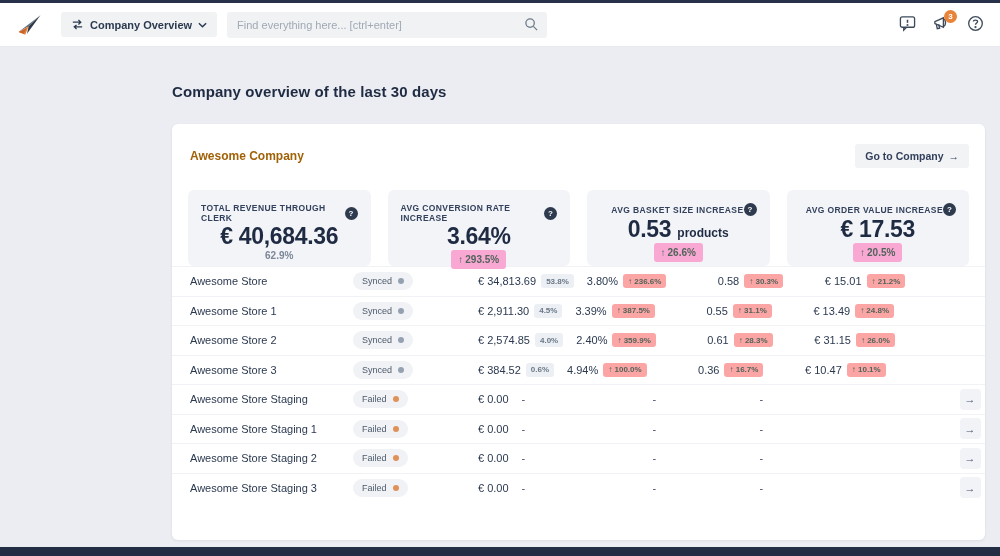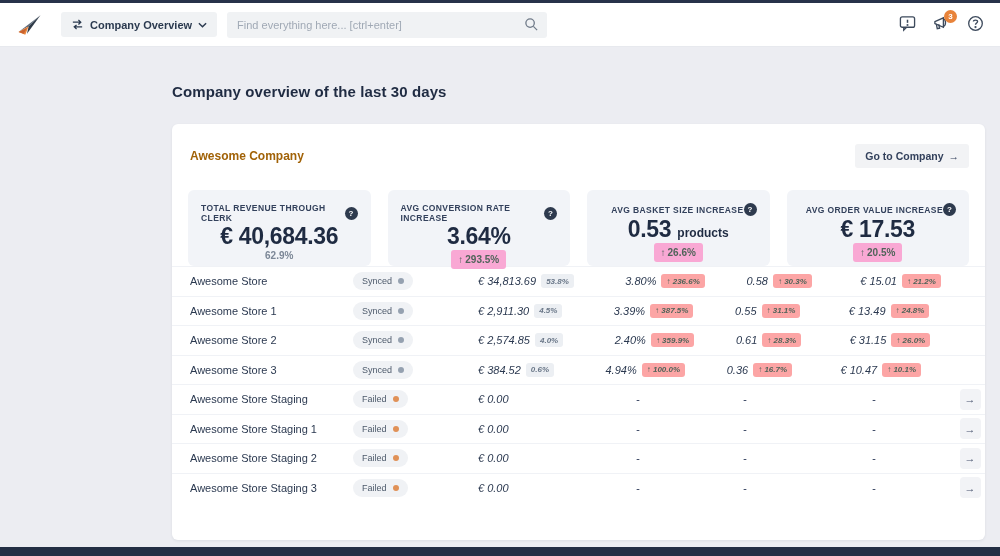--- a/index.html
+++ b/index.html
@@ -46,21 +46,21 @@
   .badge-up .arr { margin-right:2px; }
 
   
   .thead, .trow { display:grid; grid-template-columns:150px 112px 1fr 118px 94px 116px 92px; align-items:center; padding:0 18px; }
   .thead { margin-top:22px; padding-bottom:9px; }
   .th { font-size:8.5px; font-weight:bold; letter-spacing:.3px; color:#8a96a8; }
   .right { text-align:right; justify-self:stretch; }
   .trow { height:29.5px; border-top:1px solid #f0f2f6;gap:13px; }
   .td { font-size:11px; color:#2b3950; }
   .td.name { font-weight:normal; }
-  .num { text-align:right; white-space:nowrap;font-style:italic; }
+  .num { text-align:left; white-space:nowrap; }
   .val { font-weight:normal; }
   .badge { display:inline-block; font-size:8px; font-weight:bold; border-radius:3px; padding:2.5px 5px; margin-left:5px; vertical-align:1px; white-space:nowrap; }
   .badge.green { background:#fca5a5; color:#50645a; }
   .badge.gray { background:#eceff3; color:#6a7788; }
   .pill { display:inline-flex; align-items:center; gap:6px; background:#f0f2f5; border-radius:10px; padding:4px 9px; font-size:9px; color:#4d5a6b; }
   .dot { width:6px; height:6px; border-radius:50%; display:inline-block; }
   .dot-synced { background:#95a1b0; }
   .dot-failed { background:#e09157; }
   .row-arrow { width:21px; height:21px; background:#f2f3f6; border:none; border-radius:4px; color:#44506b; font-size:11px; cursor:pointer; display:inline-flex; align-items:center; justify-content:center; justify-self:end; font-family:inherit; }
   .dash { color:#44506b; }

